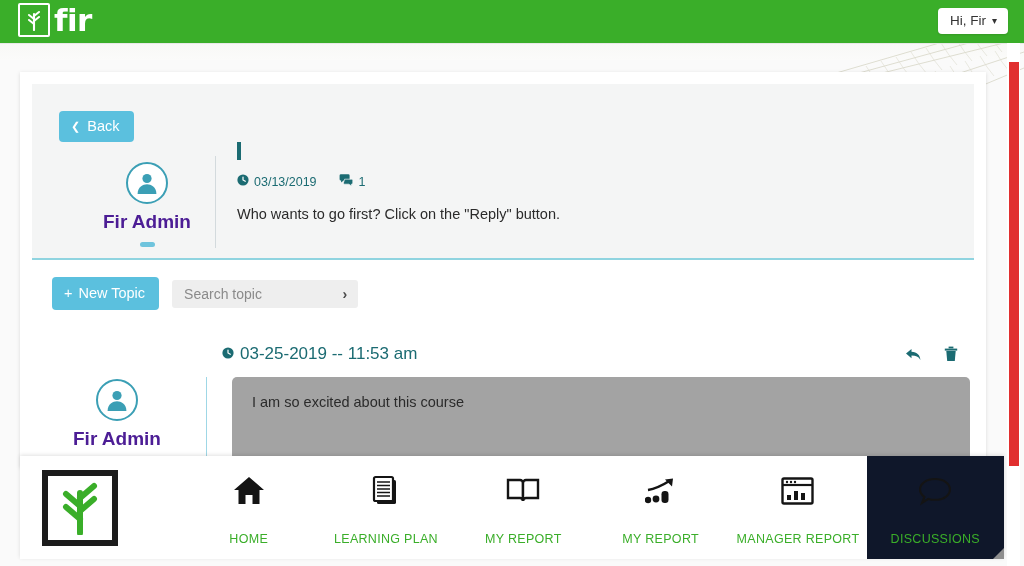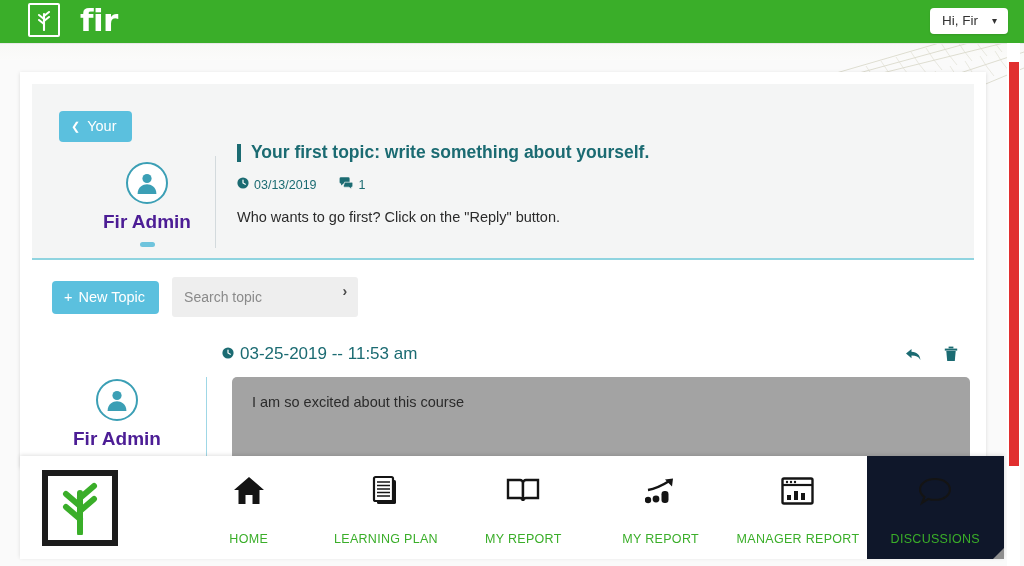--- a/index.html
+++ b/index.html
@@ -20,33 +20,33 @@
   .bg-band {
     position: absolute; left: 0; top: 38px; width: 100%; height: 22px;
     background: linear-gradient(180deg,#f7f7f5 0%, #fbfbfa 100%);
   }
 
   
   .topbar {
     position: absolute; left: 0; top: 0; width: 1024px; height: 43px;
     background: #3aae29; z-index: 30;
   }
-  .brand { position: absolute; left: 28px; top: 3px; display: flex; align-items: center; gap: 20px; }
+  .brand { position: absolute; left: 18px; top: 3px; display: flex; align-items: center; gap: 4px; }
   .brand-mark {
     width: 32px; height: 34px; border: 2.5px solid #ffffff; border-radius: 2px;
     display: flex; align-items: center; justify-content: center;
   }
   .brand-text {
     color: #ffffff; font-size: 31px; font-weight: bold; letter-spacing: -.5px;
     line-height: 34px; font-family: "DejaVu Sans", sans-serif;
   }
   .user-menu {
     position: absolute; right: 16px; top: 8px;
     background: #ffffff; border-radius: 4px; padding: 5px 11px 6px 12px;
-    font-size: 13.5px; color: #333; display: flex; align-items: center; gap: 14px;
+    font-size: 13.5px; color: #333; display: flex; align-items: center; gap: 6px;
     box-shadow: 0 1px 2px rgba(0,0,0,.12); cursor: pointer;
   }
   .caret-down { font-size: 10px; color: #333; line-height: 1; }
 
   
   .card {
     position: absolute; left: 20px; top: 72px; width: 966px; height: 395px;
     background: #ffffff; box-shadow: 0 1px 4px rgba(0,0,0,.13); z-index: 10;
     overflow: hidden;
   }
@@ -104,21 +104,21 @@
   .actions-row {
     position: absolute; left: 32px; top: 205px; display: flex; align-items: center; gap: 13px;
   }
   .new-topic-btn {
     background: #5bc0de; color: #ffffff; border: none; border-radius: 4px;
     padding: 8px 14px 9px 12px; font-size: 14.5px; cursor: pointer;
     display: flex; align-items: center; gap: 6px;
     font-family: "Liberation Sans", sans-serif;
   }
   .search-wrap {
-    position: relative; width: 186px; height: 40px; background: #eeeeee;
+    position: relative; width: 186px; height: 28px; background: #eeeeee;
     border-radius: 3px; display: flex; align-items: center;
   }
   .search-input {
     border: none; outline: none; background: transparent;
     font-size: 14px; color: #8a8a8a; padding: 0 26px 0 12px; width: 100%;
     height: 100%; font-family: "Liberation Sans", sans-serif;
   }
   .search-input::placeholder { color: #8a8a8a; }
   .search-go {
     position: absolute; right: 11px; top: 7px; font-size: 14px; color: #4a4a4a;
@@ -274,40 +274,39 @@
     </div>
   </div>
   <div class="page-edge-line"></div>
 
   <div class="card">
 
     <div class="topic-panel">
 
       <button class="back-btn">
         <span class="back-chev">❮</span>
-        <span>Your</span>
+        <span>Back</span>
       </button>
 
       <div class="author-col">
         <div class="avatar-circle">
           <svg width="26" height="26" viewBox="0 0 26 26">
             <circle cx="13" cy="8.5" r="4.6" fill="#3b9fb5"></circle>
             <path d="M3.6 24 C3.6 16.8 9 14.2 13 14.2 C17 14.2 22.4 16.8 22.4 24 Z" fill="#3b9fb5"></path>
           </svg>
         </div>
         <div class="author-name">Fir Admin</div>
         <div class="author-dash"></div>
       </div>
 
       <div class="vrule"></div>
 
       <div class="topic-body">
         <div class="topic-title">
           <span class="title-bar"></span>
-          <span>Your first topic: write something about yourself.</span>
         </div>
         <div class="topic-meta">
           <span class="meta-item">
             <span>
               <svg width="12" height="12" viewBox="0 0 12 12">
                 <circle cx="6" cy="6" r="5.6" fill="#1b6b72"></circle>
                 <path d="M6 3 L6 6 L8.3 7.3" stroke="#ffffff" stroke-width="1.2" fill="none" stroke-linecap="round"></path>
               </svg>
             </span>
             <span>03/13/2019</span>

